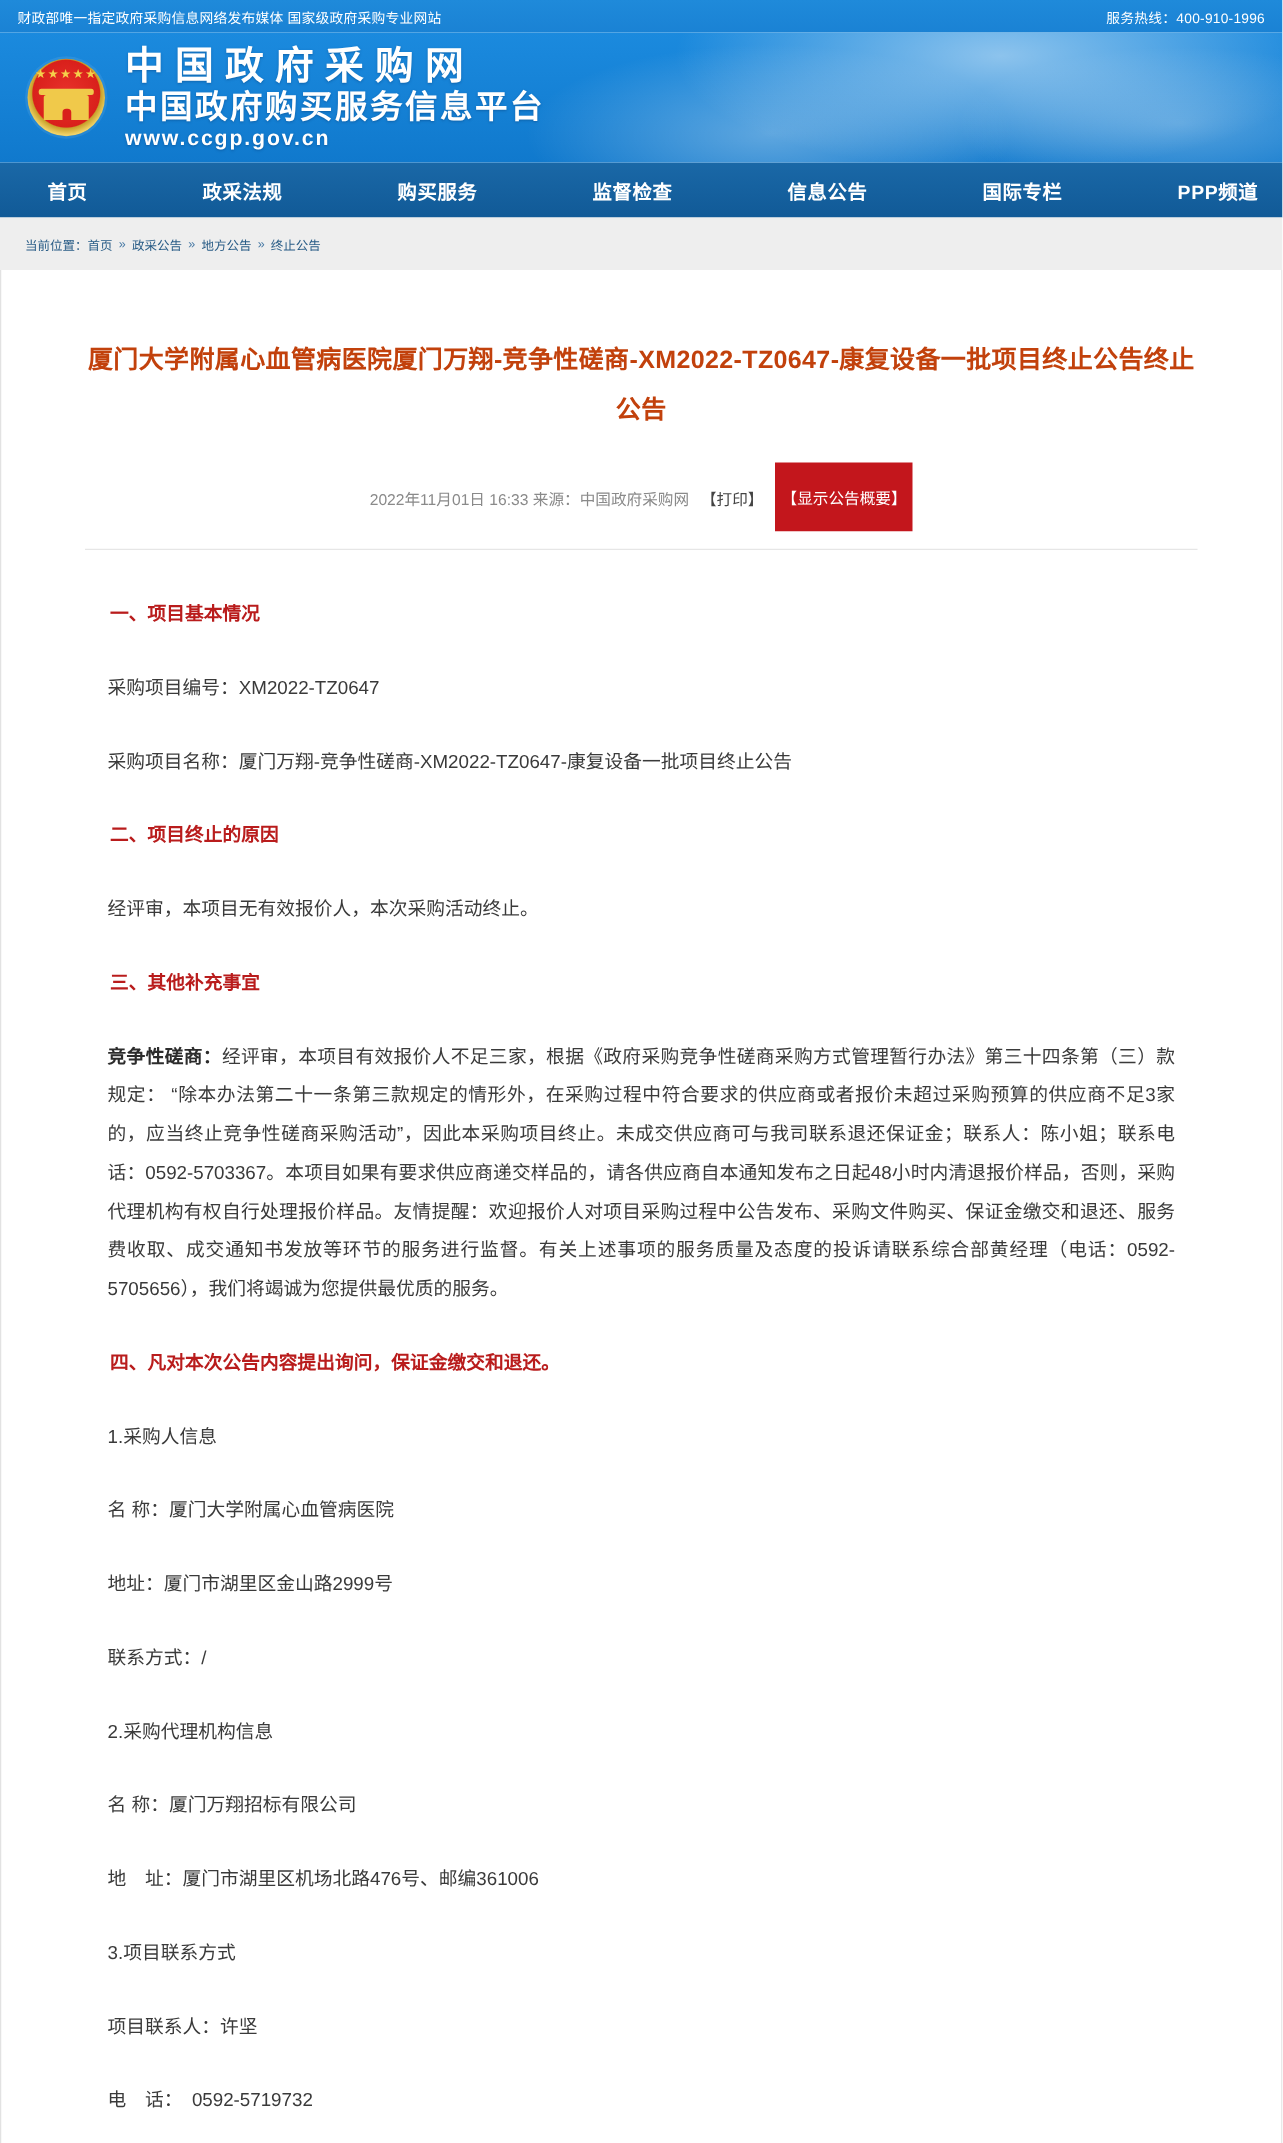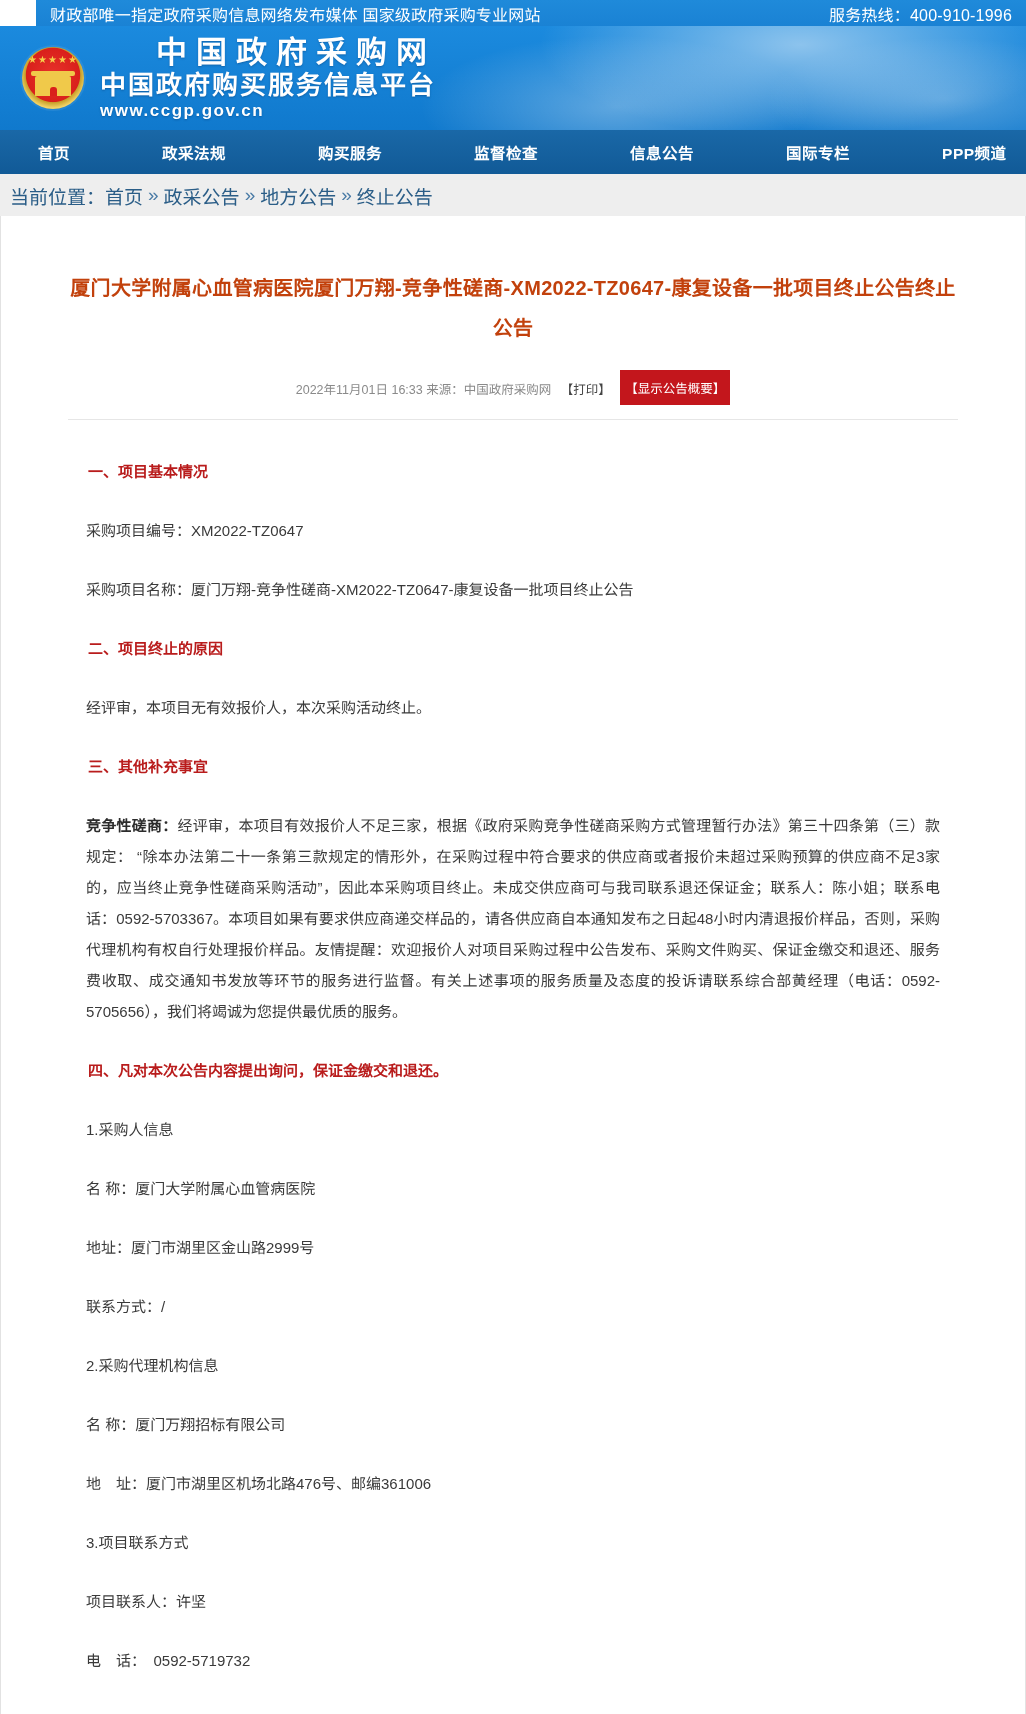--- a/index.html
+++ b/index.html
@@ -14,28 +14,27 @@
     color: #333333;
     -webkit-font-smoothing: antialiased;
   }
 
   
   .topbar {
     height: 26px;
     background: #1b87dc;
     background: linear-gradient(180deg, #1f8ada 0%, #1a82d4 100%);
     color: #ffffff;
-    font-size: 16px;
+    font-size: 11px;
     display: flex;
-    align-items: flex-end;
+    align-items: center;
     justify-content: space-between;
     padding: 0 14px;
     box-sizing: border-box;
     letter-spacing: .2px;
-    margin-left: 36px;
   }
   .topbar .left { white-space: nowrap; }
   .topbar .right { white-space: nowrap; }
 
   
   .banner {
     position: relative;
     height: 104px;
     overflow: hidden;
     background: #1a86d8;
@@ -94,21 +93,20 @@
     border-radius: 3px 3px 0 0;
   }
   .logo-text { margin-left: 16px; }
   .logo-line1 {
     font-size: 31px;
     font-weight: bold;
     color: #ffffff;
     letter-spacing: 9px;
     line-height: 34px;
     text-shadow: 0 1px 2px rgba(0,40,90,.35);
-    text-align: right;
   }
   .logo-line2 {
     font-size: 26px;
     font-weight: bold;
     color: #ffffff;
     letter-spacing: 2px;
     line-height: 30px;
     text-shadow: 0 1px 2px rgba(0,40,90,.35);
   }
   .logo-line3 {
@@ -144,23 +142,23 @@
 
   
   .nav-item + .nav-item { margin-left: 72px; }
 
   
   .crumbwrap {
     background: #eeeeee;
     height: 42px;
     display: flex;
     align-items: center;
-    padding-left: 10px;
+    padding-left: 20px;
     box-sizing: border-box;
-    font-size: 19px;
+    font-size: 10px;
     color: #2a5d87;
   }
   .crumbwrap .sep { margin: 0 5px; color: #4a7ba6; }
   .crumb-link { color: #2a5d87; text-decoration: none; cursor: pointer; }
   .crumb-label { color: #2a5d87; }
 
   
   .page {
     border: 1px solid #e2e2e2;
     border-top: none;
@@ -193,21 +191,21 @@
   .meta .print {
     color: #444;
     margin-left: 6px;
     cursor: pointer;
     text-decoration: none;
   }
   .meta .summary-btn {
     display: inline-block;
     background: #c3161c;
     color: #ffffff;
-    padding: 8px 5px;
+    padding: 18px 5px;
     margin-left: 6px;
     font-size: 12.5px;
     text-decoration: none;
     cursor: pointer;
     vertical-align: 1px;
   }
 
   .content {
     padding: 36px 18px 0 18px;
     font-size: 15px;

